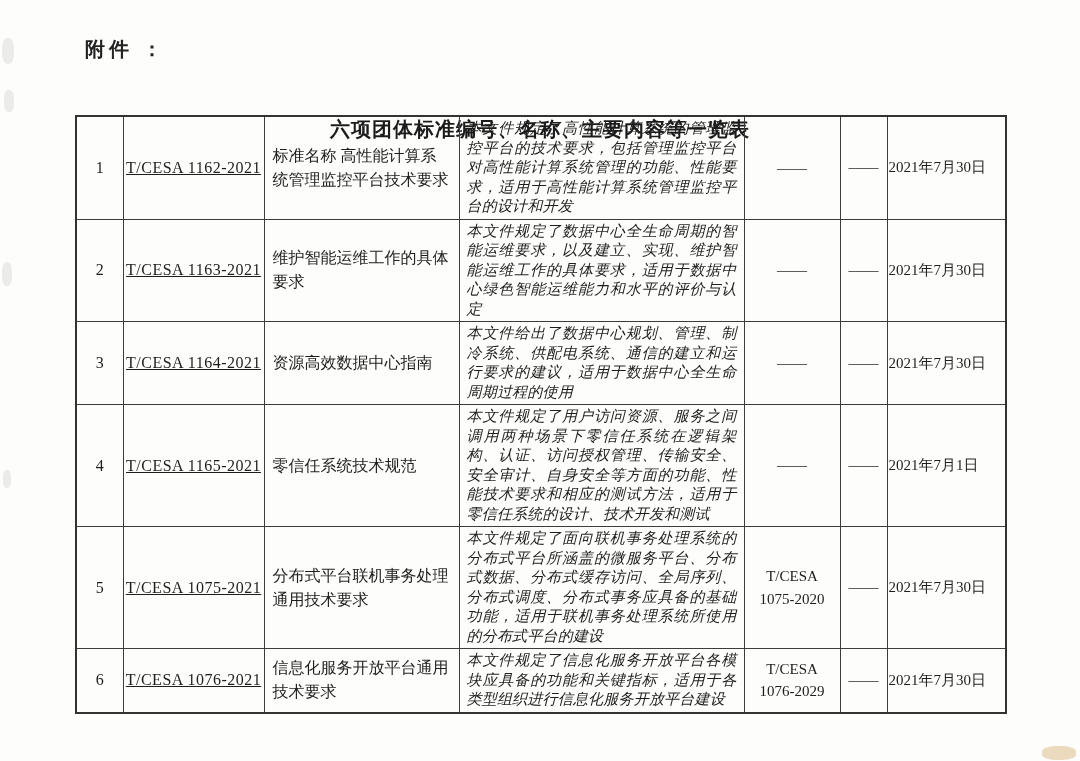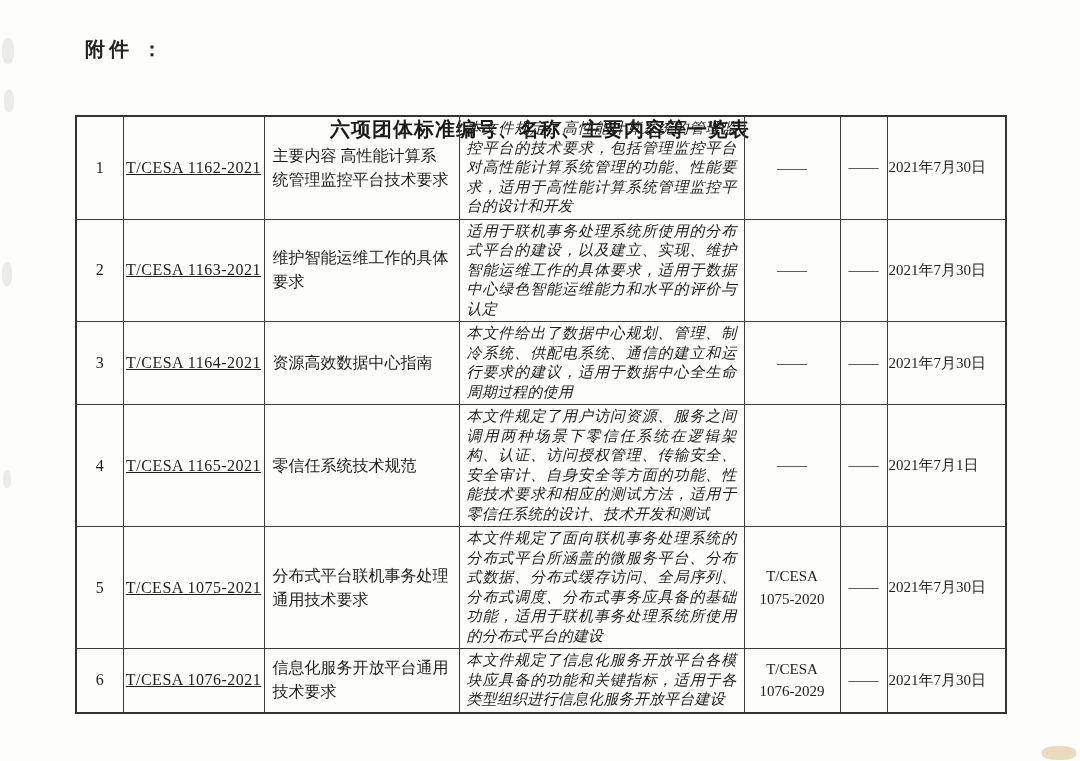--- a/index.html
+++ b/index.html
@@ -79,31 +79,31 @@
         <col class="col-name">
       <col class="col-content">
         <col class="col-replaced">
         <col class="col-conv">
         <col class="col-date">
     </colgroup>
     <tbody>
     <tr class="r0">
       <td class="seq">1</td>
       <td class="code">T/CESA 1162-2021</td>
-      <td class="name">主要内容 高性能计算系统管理监控平台技术要求</td>
+      <td class="name">标准名称 高性能计算系统管理监控平台技术要求</td>
       <td class="content">本文件规定了高性能计算系统的管理监控平台的技术要求，包括管理监控平台对高性能计算系统管理的功能、性能要求，适用于高性能计算系统管理监控平台的设计和开发</td>
       <td class="replaced">——</td>
       <td class="conv">——</td>
       <td class="date">2021年7月30日</td>
     </tr>
     <tr class="r1">
       <td class="seq">2</td>
       <td class="code">T/CESA 1163-2021</td>
       <td class="name">维护智能运维工作的具体要求</td>
-      <td class="content">适用于联机事务处理系统所使用的分布式平台的建设，以及建立、实现、维护智能运维工作的具体要求，适用于数据中心绿色智能运维能力和水平的评价与认定</td>
+      <td class="content">本文件规定了数据中心全生命周期的智能运维要求，以及建立、实现、维护智能运维工作的具体要求，适用于数据中心绿色智能运维能力和水平的评价与认定</td>
       <td class="replaced">——</td>
       <td class="conv">——</td>
       <td class="date">2021年7月30日</td>
     </tr>
     <tr class="r2">
       <td class="seq">3</td>
       <td class="code">T/CESA 1164-2021</td>
       <td class="name">资源高效数据中心指南</td>
       <td class="content">本文件给出了数据中心规划、管理、制冷系统、供配电系统、通信的建立和运行要求的建议，适用于数据中心全生命周期过程的使用</td>
       <td class="replaced">——</td>

